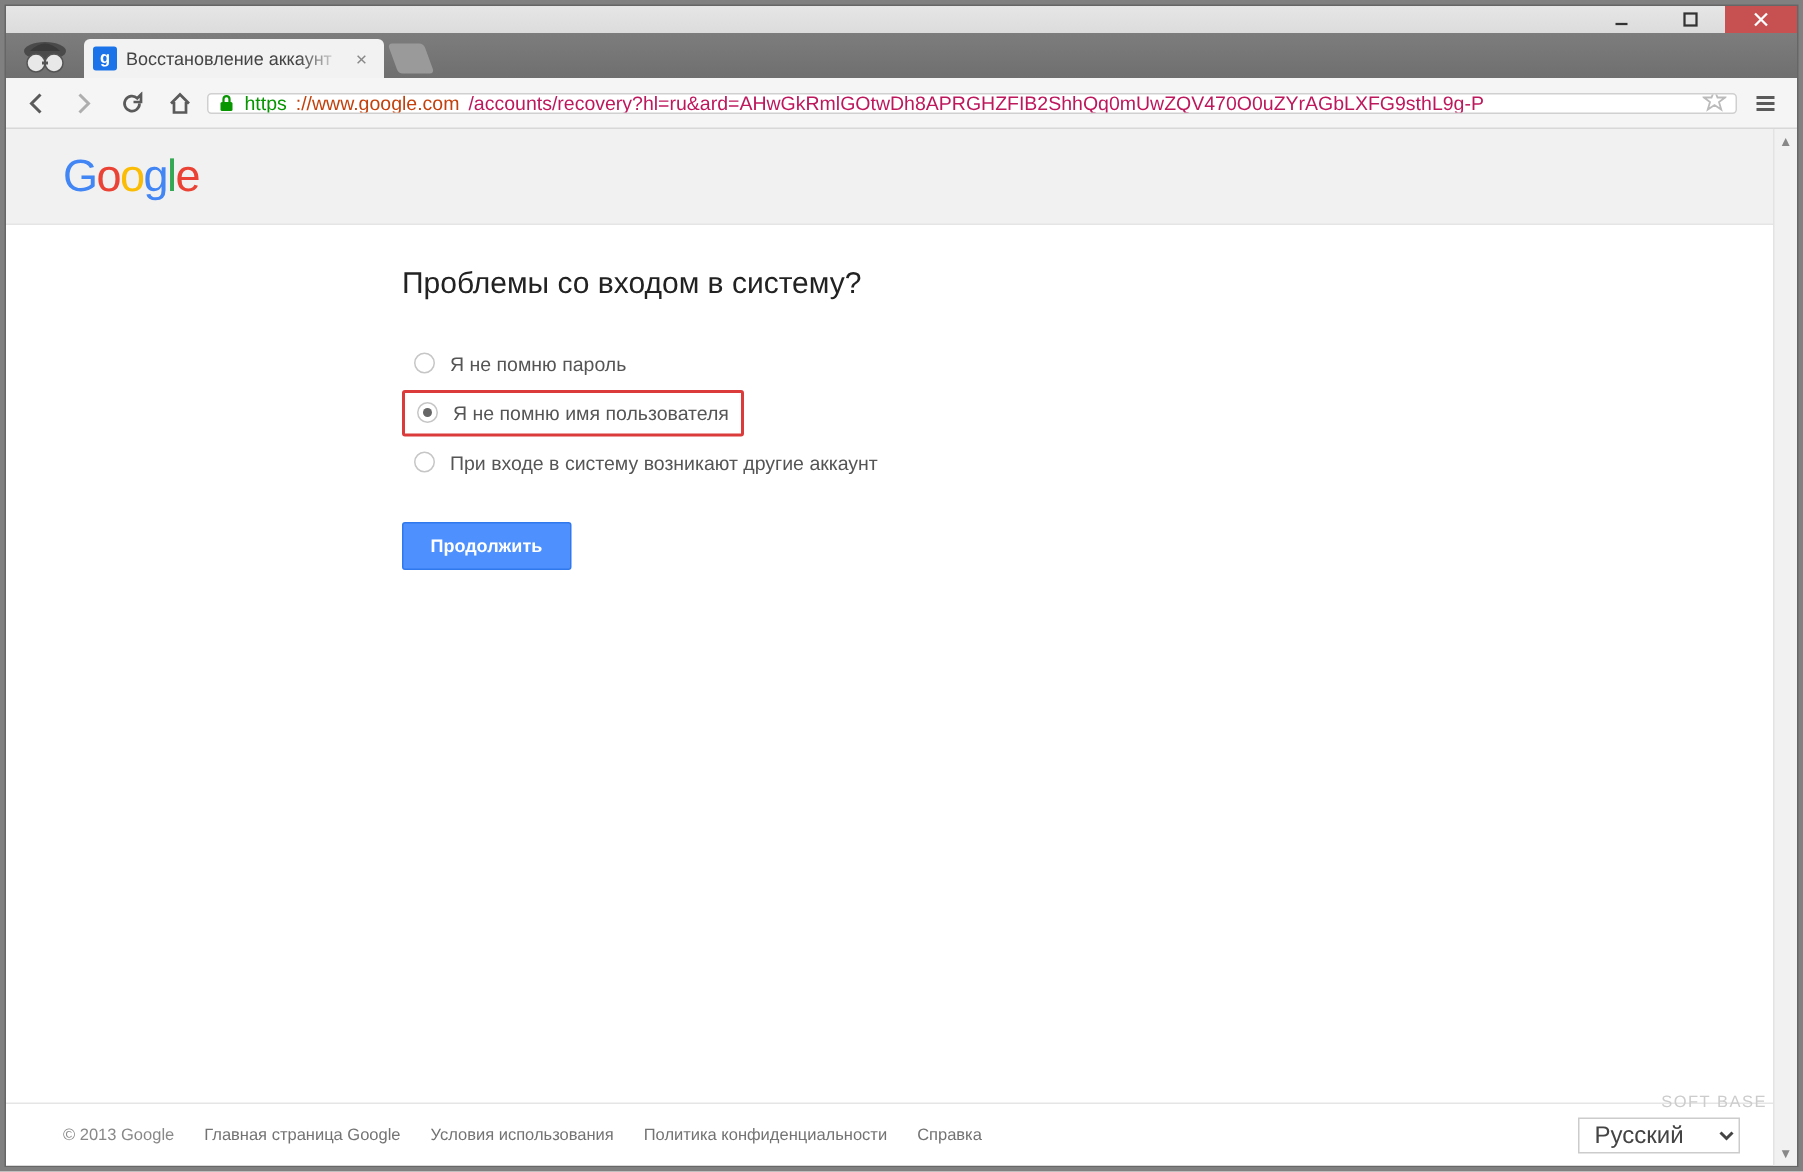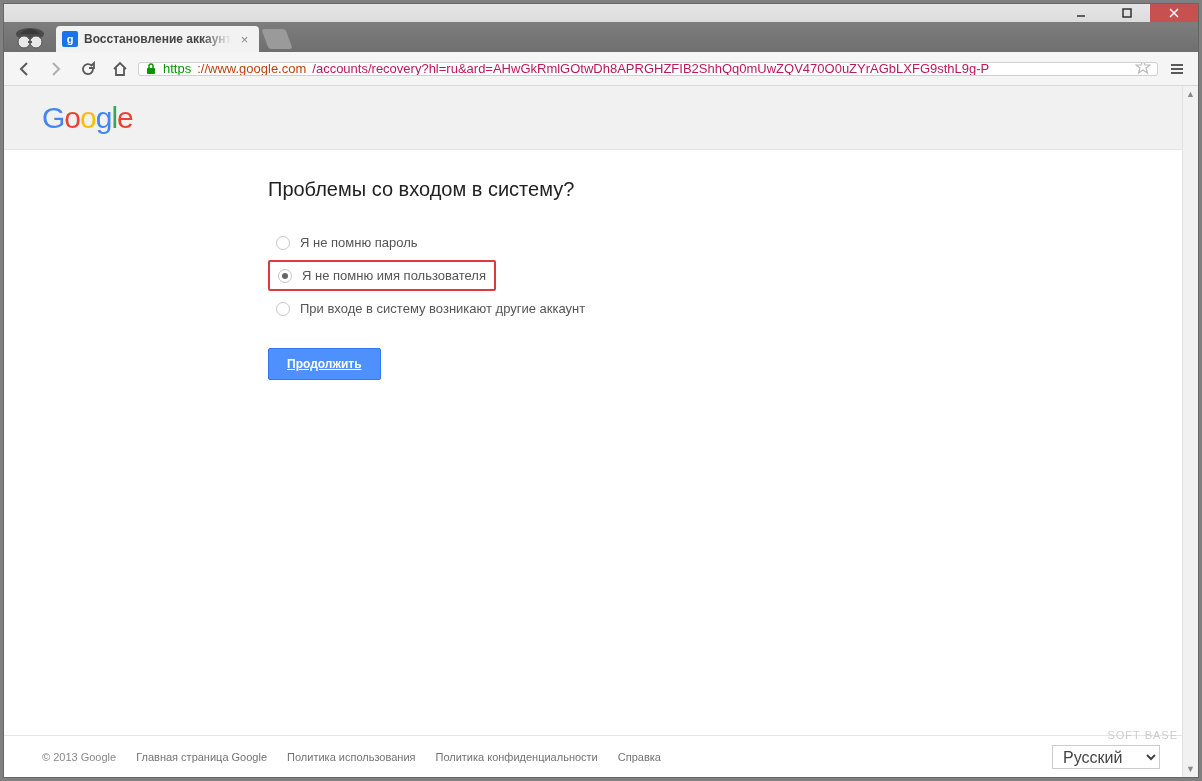--- a/index.html
+++ b/index.html
@@ -48,21 +48,21 @@
   min-width:200px; max-width:210px;
   font-size:12px; color:#444;
   gap:6px;
   position:relative;
 }
 .tab .favicon {
   width:16px; height:16px; background:#1a73e8; border-radius:2px;
   display:flex; align-items:center; justify-content:center;
   color:#fff; font-size:11px; font-weight:bold;
 }
-.tab-title { flex:1; white-space:nowrap; overflow:hidden; text-overflow:clip; -webkit-mask-image:linear-gradient(90deg,#000 80%,transparent); mask-image:linear-gradient(90deg,#000 80%,transparent);font-weight:bold;}
+.tab-title { flex:1; white-space:nowrap; overflow:hidden; text-overflow:clip; -webkit-mask-image:linear-gradient(90deg,#000 80%,transparent); mask-image:linear-gradient(90deg,#000 80%,transparent);}
 .tab-close { width:14px; height:14px; display:flex; align-items:center; justify-content:center; color:#888; font-size:13px;}
 .newtab {
   width:24px; height:20px; margin-left:6px; margin-bottom:3px;
   background:#9a9a9a; border-radius:3px; transform:skewX(20deg);
 }
 
 .toolbar {
   height:34px; background:#f5f5f5;
   border-bottom:1px solid #d8d8d8;
   display:flex; align-items:center; padding:0 6px; gap:4px;
@@ -97,35 +97,35 @@
 .google-logo span:nth-child(2){color:#EA4335;}
 .google-logo span:nth-child(3){color:#FBBC05;}
 .google-logo span:nth-child(4){color:#4285F4;}
 .google-logo span:nth-child(5){color:#34A853;}
 .google-logo span:nth-child(6){color:#EA4335;}
 .main {
   flex:1; padding:28px 0 0 264px;
 }
 .heading { font-size:20px; color:#222; font-weight:400; margin-bottom:28px;}
 .radio-row {
-  display:flex; align-items:flex-end; gap:10px; font-size:13px; color:#555;
+  display:flex; align-items:flex-start; gap:10px; font-size:13px; color:#555;
   padding:6px 8px; margin:4px 0; width:fit-content;
 }
 .radio-row.selected { border:2px solid #db3b3b; border-radius:2px;}
 .radio {
   width:14px; height:14px; border:1px solid #c6c6c6; border-radius:50%;
   display:flex; align-items:center; justify-content:center; background:#fff;
 }
 .radio.checked::after{
   content:""; width:6px; height:6px; background:#666; border-radius:50%;
 }
 .continue-btn {
   margin-top:22px;
   background:#4d90fe; color:#fff; font-size:12px; font-weight:bold;
-  border:1px solid #3079ed; padding:8px 18px; border-radius:2px; cursor:pointer;text-decoration:underline;
+  border:1px solid #3079ed; padding:8px 18px; border-radius:2px; cursor:pointer;
 }
 
 .page-footer {
   height:42px; border-top:1px solid #e5e5e5;
   display:flex; align-items:center; padding:0 38px;
   font-size:11px; color:#888; gap:20px;
 }
 .page-footer a { color:#737373; text-decoration:none; }
 .lang-select {
   margin-left:auto; height:24px; font-size:16px; color:#444;
@@ -259,21 +259,21 @@
         <span class="radio"></span>
         <span>При входе в систему возникают другие аккаунт</span>
       </label>
 
       <button class="continue-btn">Продолжить</button>
     </div>
 
     <div class="page-footer">
       <span>© 2013 Google</span>
       <a href="#">Главная страница Google</a>
-      <a href="#">Политика использования</a>
+      <a href="#">Условия использования</a>
       <a href="#">Политика конфиденциальности</a>
       <a href="#">Справка</a>
       <select class="lang-select">
         <option>Русский</option>
       </select>
     </div>
 
     <div class="watermark">SOFT BASE</div>
 
     <div class="scrollbar">

